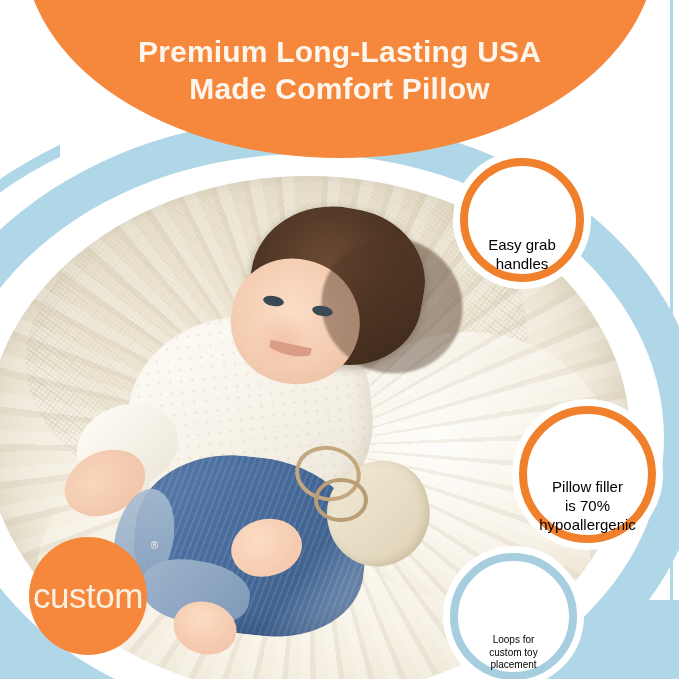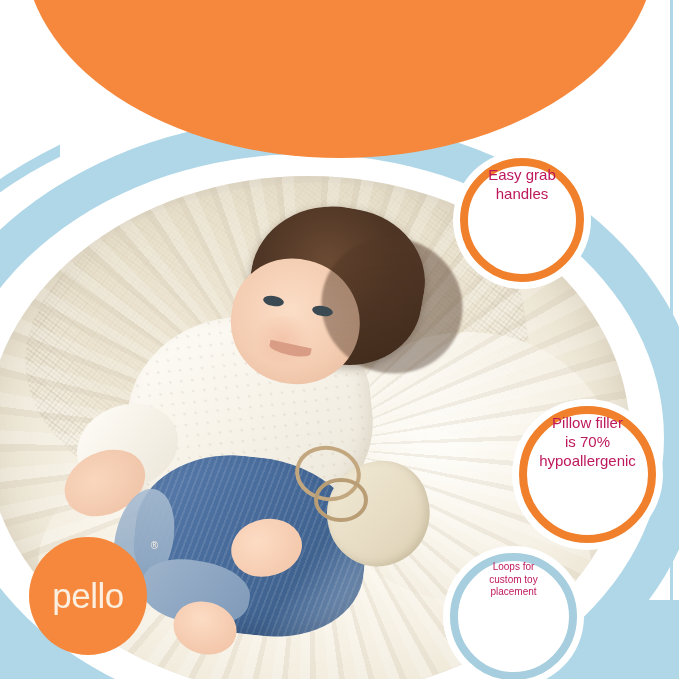--- a/index.html
+++ b/index.html
@@ -230,23 +230,23 @@
     font-weight:bold;
     line-height:1.22;
     letter-spacing:.2px;
   }
 
   
   .callout{
     position:absolute;
     border-radius:50%;
     background:#ffffff;
-    display:flex;align-items:flex-start;justify-content:center;
+    display:flex;align-items:flex-end;justify-content:center;
     text-align:center;
-    color:#be185d;
+    color:#000000;
     box-sizing:border-box;
     box-shadow:0 0 0 7px #ffffff;
   }
   .callout .txt{
     line-height:1.26;
     padding:0 8px;
     white-space:pre-line;
   }
   .c-orange{border:8px solid #F0802B;}
   .c-blue{border:8px solid #A6CEDE;}
@@ -332,35 +332,39 @@
       <div class="face"></div>
       <div class="hair-b"></div>
       <div class="cheek"></div>
       <div class="eye-l"></div>
       <div class="eye-r"></div>
       <div class="mouth"></div>
     </div>
   </div>
 
   <div class="header-blob"></div>
+  <div class="header-title">
+    <div>Premium Long-Lasting USA</div>
+    <div>Made Comfort Pillow</div>
+  </div>
 
   <div id="callout-1" class="callout c-orange">
     <span class="txt">Easy grab
 handles</span>
   </div>
   <div id="callout-3" class="callout c-orange">
     <span class="txt">Pillow filler
 is 70%
 hypoallergenic</span>
   </div>
   <div id="callout-4" class="callout c-blue">
     <span class="txt">Loops for
 custom toy
 placement</span>
   </div>
 
   <div class="logo">
-    <span class="logo-text">pello</span>
+    <span class="logo-text">custom</span>
     <span class="logo-reg">®</span>
   </div>
 
   <div class="edge-right"></div>
 </div>
 
 </body></html>

